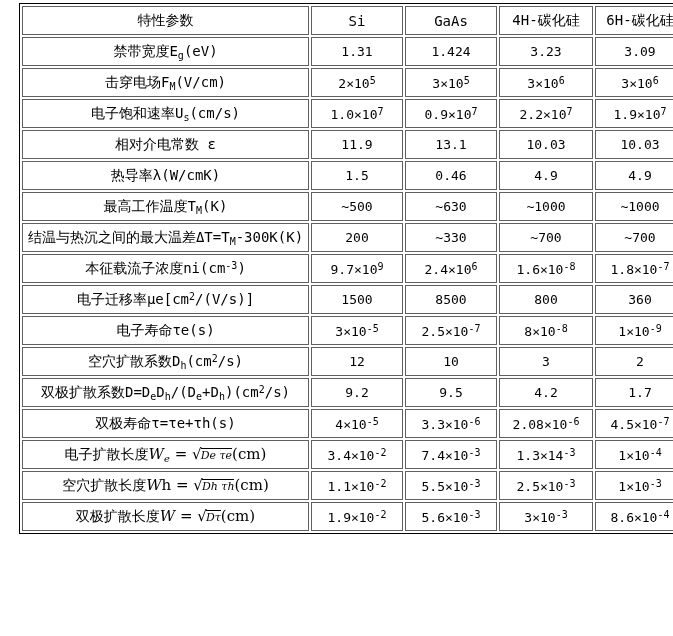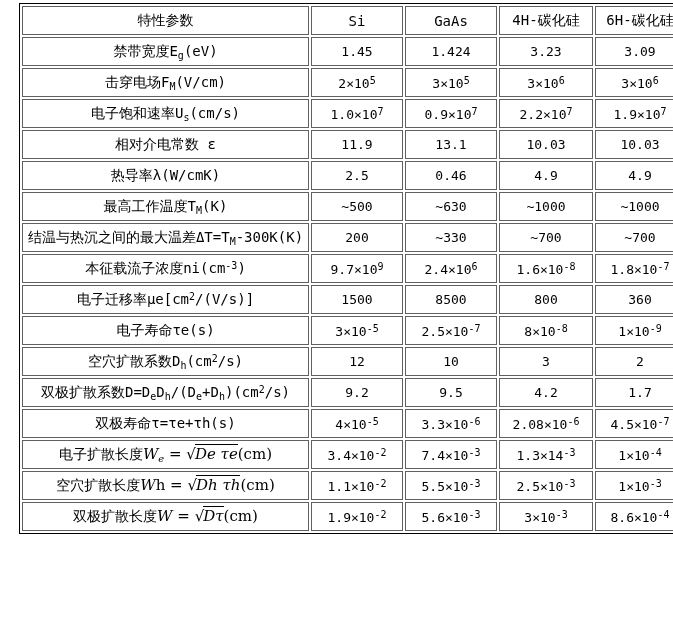--- a/index.html
+++ b/index.html
@@ -46,21 +46,21 @@
     font-size: 14px;
   }
   td.value-cell {
     font-size: 13px;
   }
   
   .sg-sub { font-size: 10px; vertical-align: -3px; }
   .sg-sup { font-size: 10px; vertical-align: 4px; }
   .sg-fi  { font-family: "DejaVu Serif", "Liberation Serif", serif; font-style: italic; font-size: 15px; }
   .sg-fr  { font-family: "DejaVu Serif", "Liberation Serif", serif; font-size: 15px; }
-  .sg-rad { font-family: "DejaVu Serif", "Liberation Serif", serif; font-style: italic; font-size: 15px;
+  .sg-rad { font-family: "DejaVu Serif", "Liberation Serif", serif; font-style: italic; font-size: 11px;
             border-top: 1px solid #000; margin-left: -1px; text-align: center; }
   .sg-fisub { font-family: "DejaVu Serif", "Liberation Serif", serif; font-style: italic;
               font-size: 10px; vertical-align: -3px; }
 </style>
 </head>
 <body>
 
 <div class="page">
   <table class="props">
     <colgroup>
@@ -75,21 +75,21 @@
         <th>特性参数</th>
         <th>Si</th>
         <th>GaAs</th>
         <th>4H-碳化硅</th>
         <th>6H-碳化硅</th>
       </tr>
     </thead>
     <tbody>
         <tr>
           <td class="label-cell"><span>禁带宽度E</span><span class="sg-sub">g</span><span>(eV)</span></td>
-          <td class="value-cell"><span>1.45</span></td>
+          <td class="value-cell"><span>1.31</span></td>
           <td class="value-cell"><span>1.424</span></td>
           <td class="value-cell"><span>3.23</span></td>
           <td class="value-cell"><span>3.09</span></td>
         </tr>
         <tr>
           <td class="label-cell"><span>击穿电场F</span><span class="sg-sub">M</span><span>(V/cm)</span></td>
           <td class="value-cell"><span>2×10</span><span class="sg-sup">5</span></td>
           <td class="value-cell"><span>3×10</span><span class="sg-sup">5</span></td>
           <td class="value-cell"><span>3×10</span><span class="sg-sup">6</span></td>
           <td class="value-cell"><span>3×10</span><span class="sg-sup">6</span></td>
@@ -103,21 +103,21 @@
         </tr>
         <tr>
           <td class="label-cell"><span>相对介电常数 ε</span></td>
           <td class="value-cell"><span>11.9</span></td>
           <td class="value-cell"><span>13.1</span></td>
           <td class="value-cell"><span>10.03</span></td>
           <td class="value-cell"><span>10.03</span></td>
         </tr>
         <tr>
           <td class="label-cell"><span>热导率λ(W/cmK)</span></td>
-          <td class="value-cell"><span>2.5</span></td>
+          <td class="value-cell"><span>1.5</span></td>
           <td class="value-cell"><span>0.46</span></td>
           <td class="value-cell"><span>4.9</span></td>
           <td class="value-cell"><span>4.9</span></td>
         </tr>
         <tr>
           <td class="label-cell"><span>最高工作温度T</span><span class="sg-sub">M</span><span>(K)</span></td>
           <td class="value-cell"><span>~500</span></td>
           <td class="value-cell"><span>~630</span></td>
           <td class="value-cell"><span>~1000</span></td>
           <td class="value-cell"><span>~1000</span></td>

